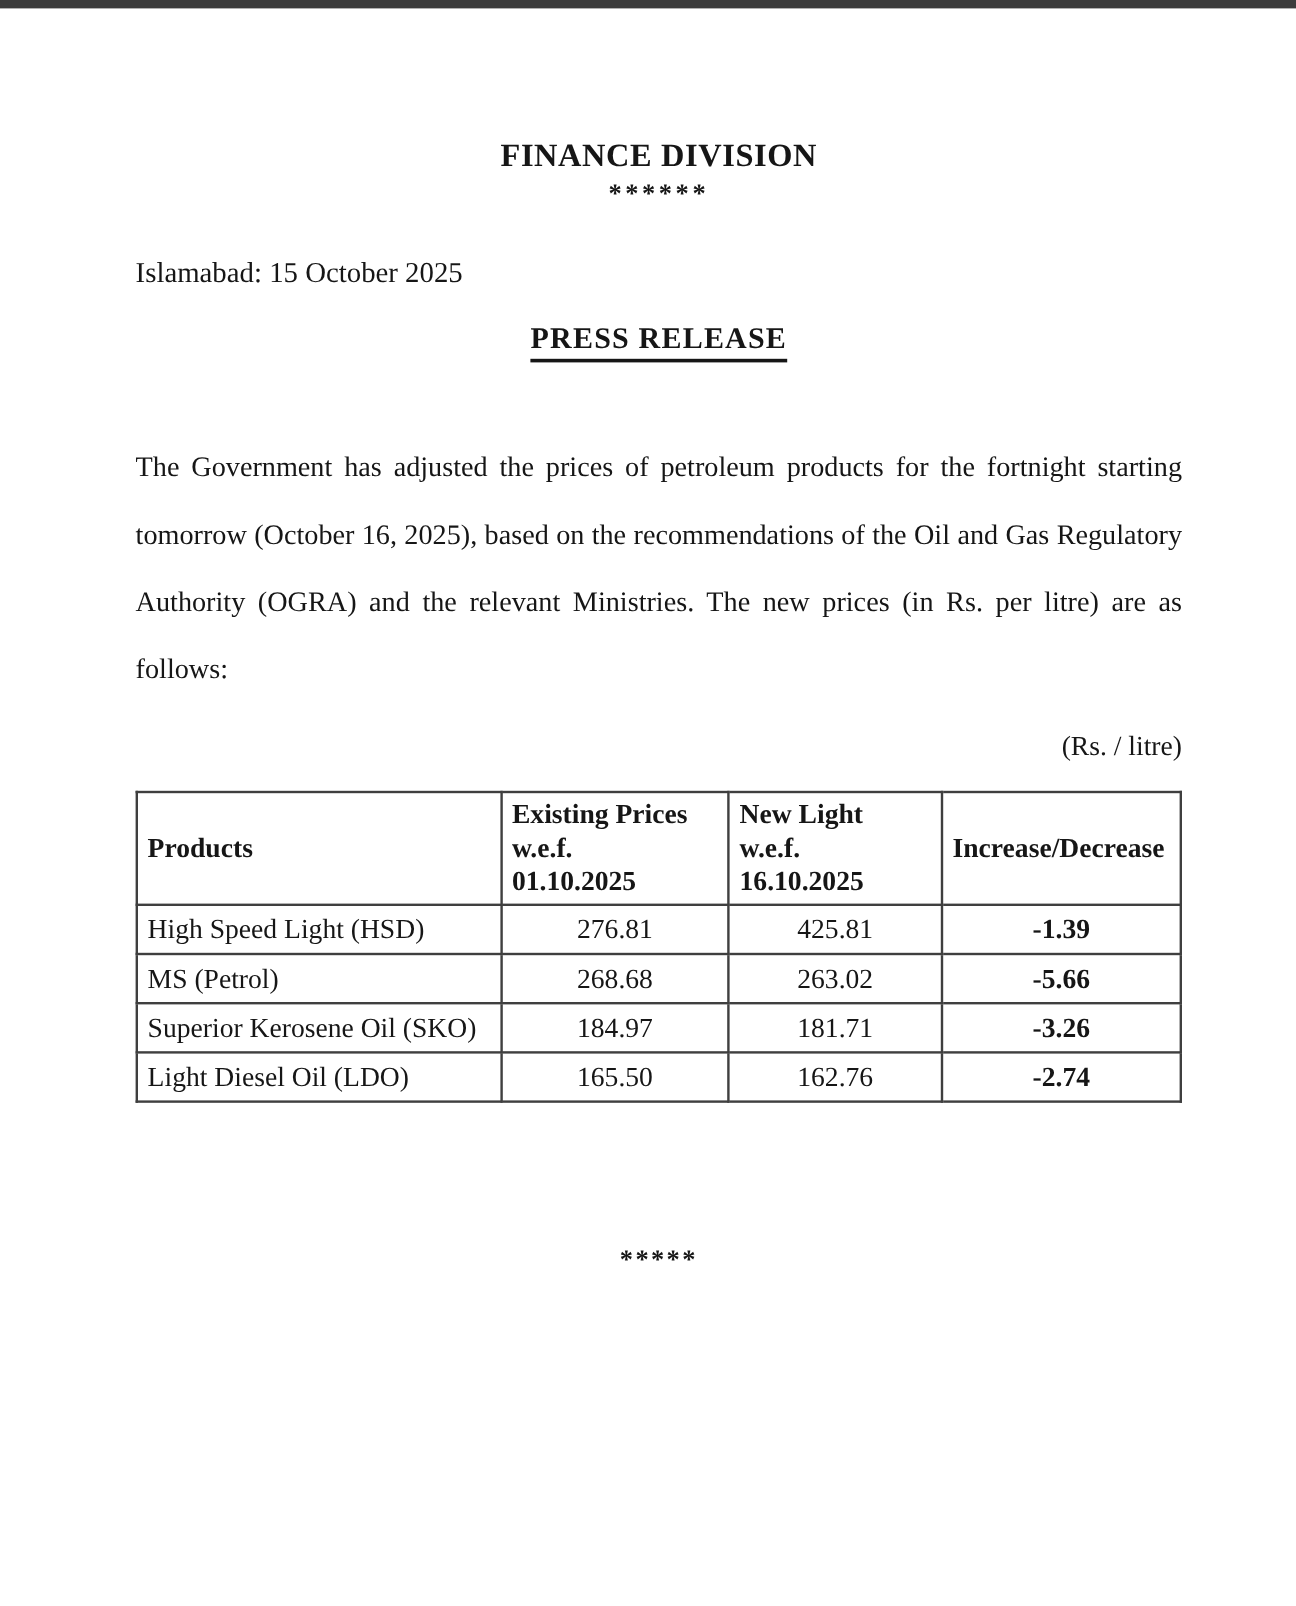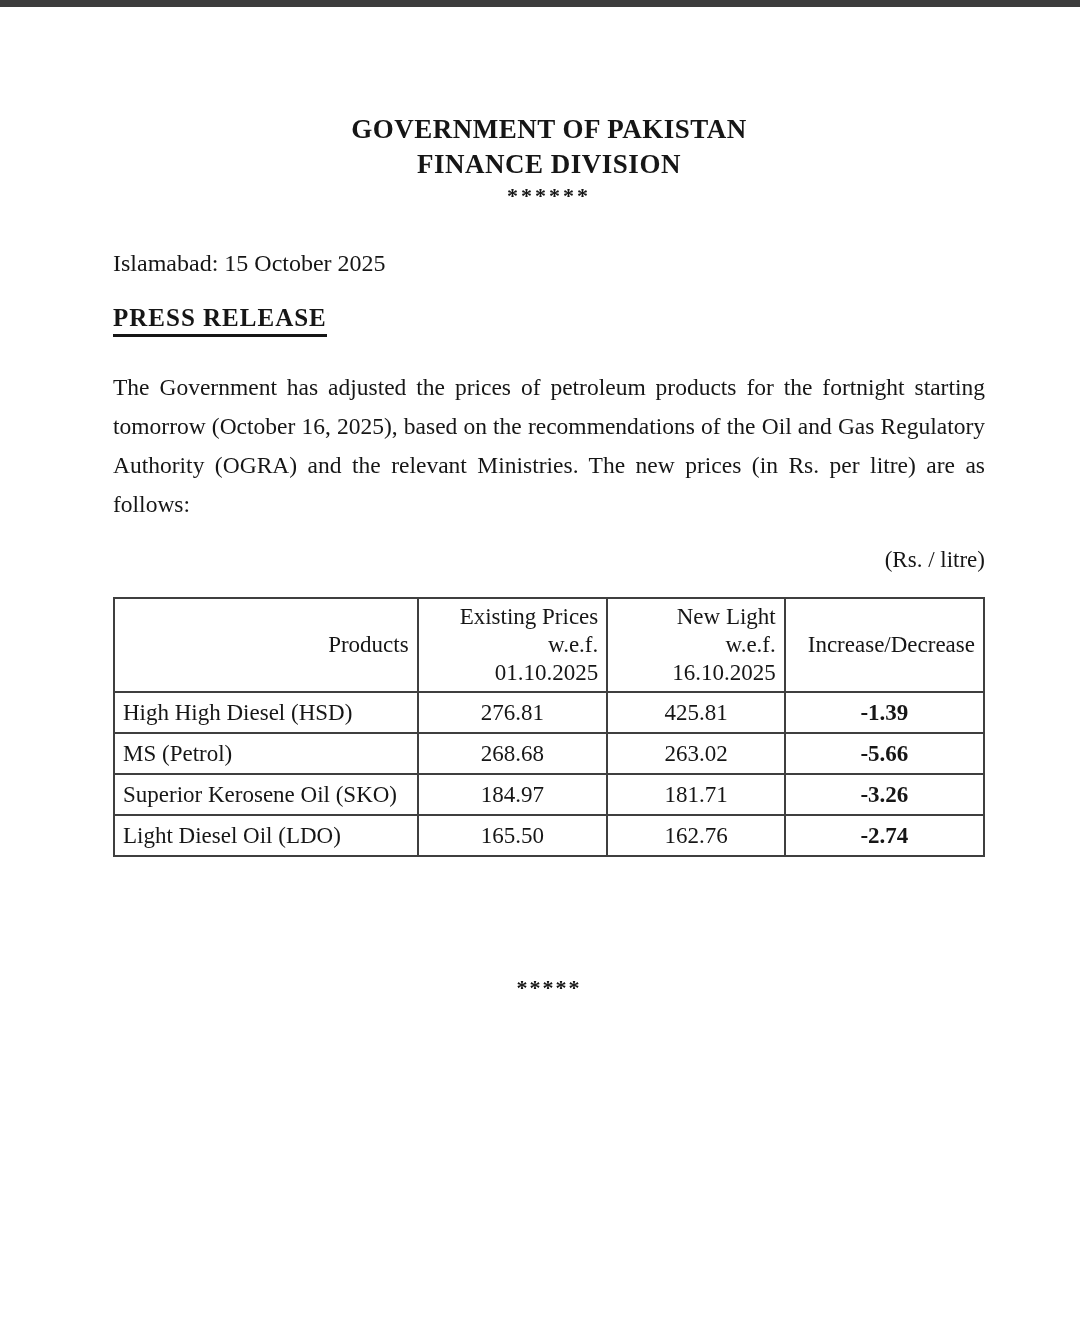--- a/index.html
+++ b/index.html
@@ -37,55 +37,56 @@
     font-weight: bold;
     letter-spacing: 3px;
     margin-top: 2px;
   }
   .dateline {
     margin-top: 40px;
     font-size: 24px;
   }
   .release-title-wrap {
     margin-top: 27px;
+    text-align: center;
   }
   .release-title {
     display: inline-block;
     font-size: 25px;
     font-weight: bold;
     letter-spacing: 1px;
     border-bottom: 3px solid #161616;
     padding-bottom: 2px;
   }
   .body-paragraph {
-    margin-top: 31px;
+    margin-top: 60px;
     font-size: 23.5px;
-    line-height: 39px;
+    line-height: 56px;
     text-align: justify;
   }
   .unit-note {
     margin-top: 18px;
     margin-bottom: 24px;
     text-align: right;
     font-size: 23px;
   }
   table.prices {
     width: 100%;
     border-collapse: collapse;
     table-layout: fixed;
   }
   table.prices th, table.prices td {
     border: 2px solid #3f3f3f;
     font-size: 23px;
     padding: 4px 8px;
     vertical-align: middle;
   }
   table.prices th {
-    font-weight: normal;
-    text-align: right;
+    font-weight: bold;
+    text-align: left;
     line-height: 28px;
     height: 86px;
   }
   th.col-products {
     text-align: left;
     padding-left: 12px;
   }
   table.prices td { height: 41px; }
   td.cell-product {
     text-align: left;
@@ -105,21 +106,20 @@
   }
 </style>
 </head>
 <body>
 
 <div class="top-bar"></div>
 
 <div class="page">
 
   <div class="masthead">
-    <div class="org-line1">GOVERNMENT OF PAKISTAN</div>
     <div class="org-line2">FINANCE DIVISION</div>
     <div class="header-stars">******</div>
   </div>
 
   <div class="dateline">Islamabad: 15 October 2025</div>
 
   <div class="release-title-wrap">
     <span class="release-title">PRESS RELEASE</span>
   </div>
 
@@ -145,21 +145,21 @@
         <th>
           <div>New Light</div>
           <div>w.e.f.</div>
           <div>16.10.2025</div>
         </th>
         <th>Increase/Decrease</th>
       </tr>
     </thead>
     <tbody>
       <tr>
-        <td class="cell-product">High High Diesel (HSD)</td>
+        <td class="cell-product">High Speed Light (HSD)</td>
         <td class="cell-num">276.81</td>
         <td class="cell-num">425.81</td>
         <td class="cell-change">-1.39</td>
       </tr>
       <tr>
         <td class="cell-product">MS (Petrol)</td>
         <td class="cell-num">268.68</td>
         <td class="cell-num">263.02</td>
         <td class="cell-change">-5.66</td>
       </tr>

